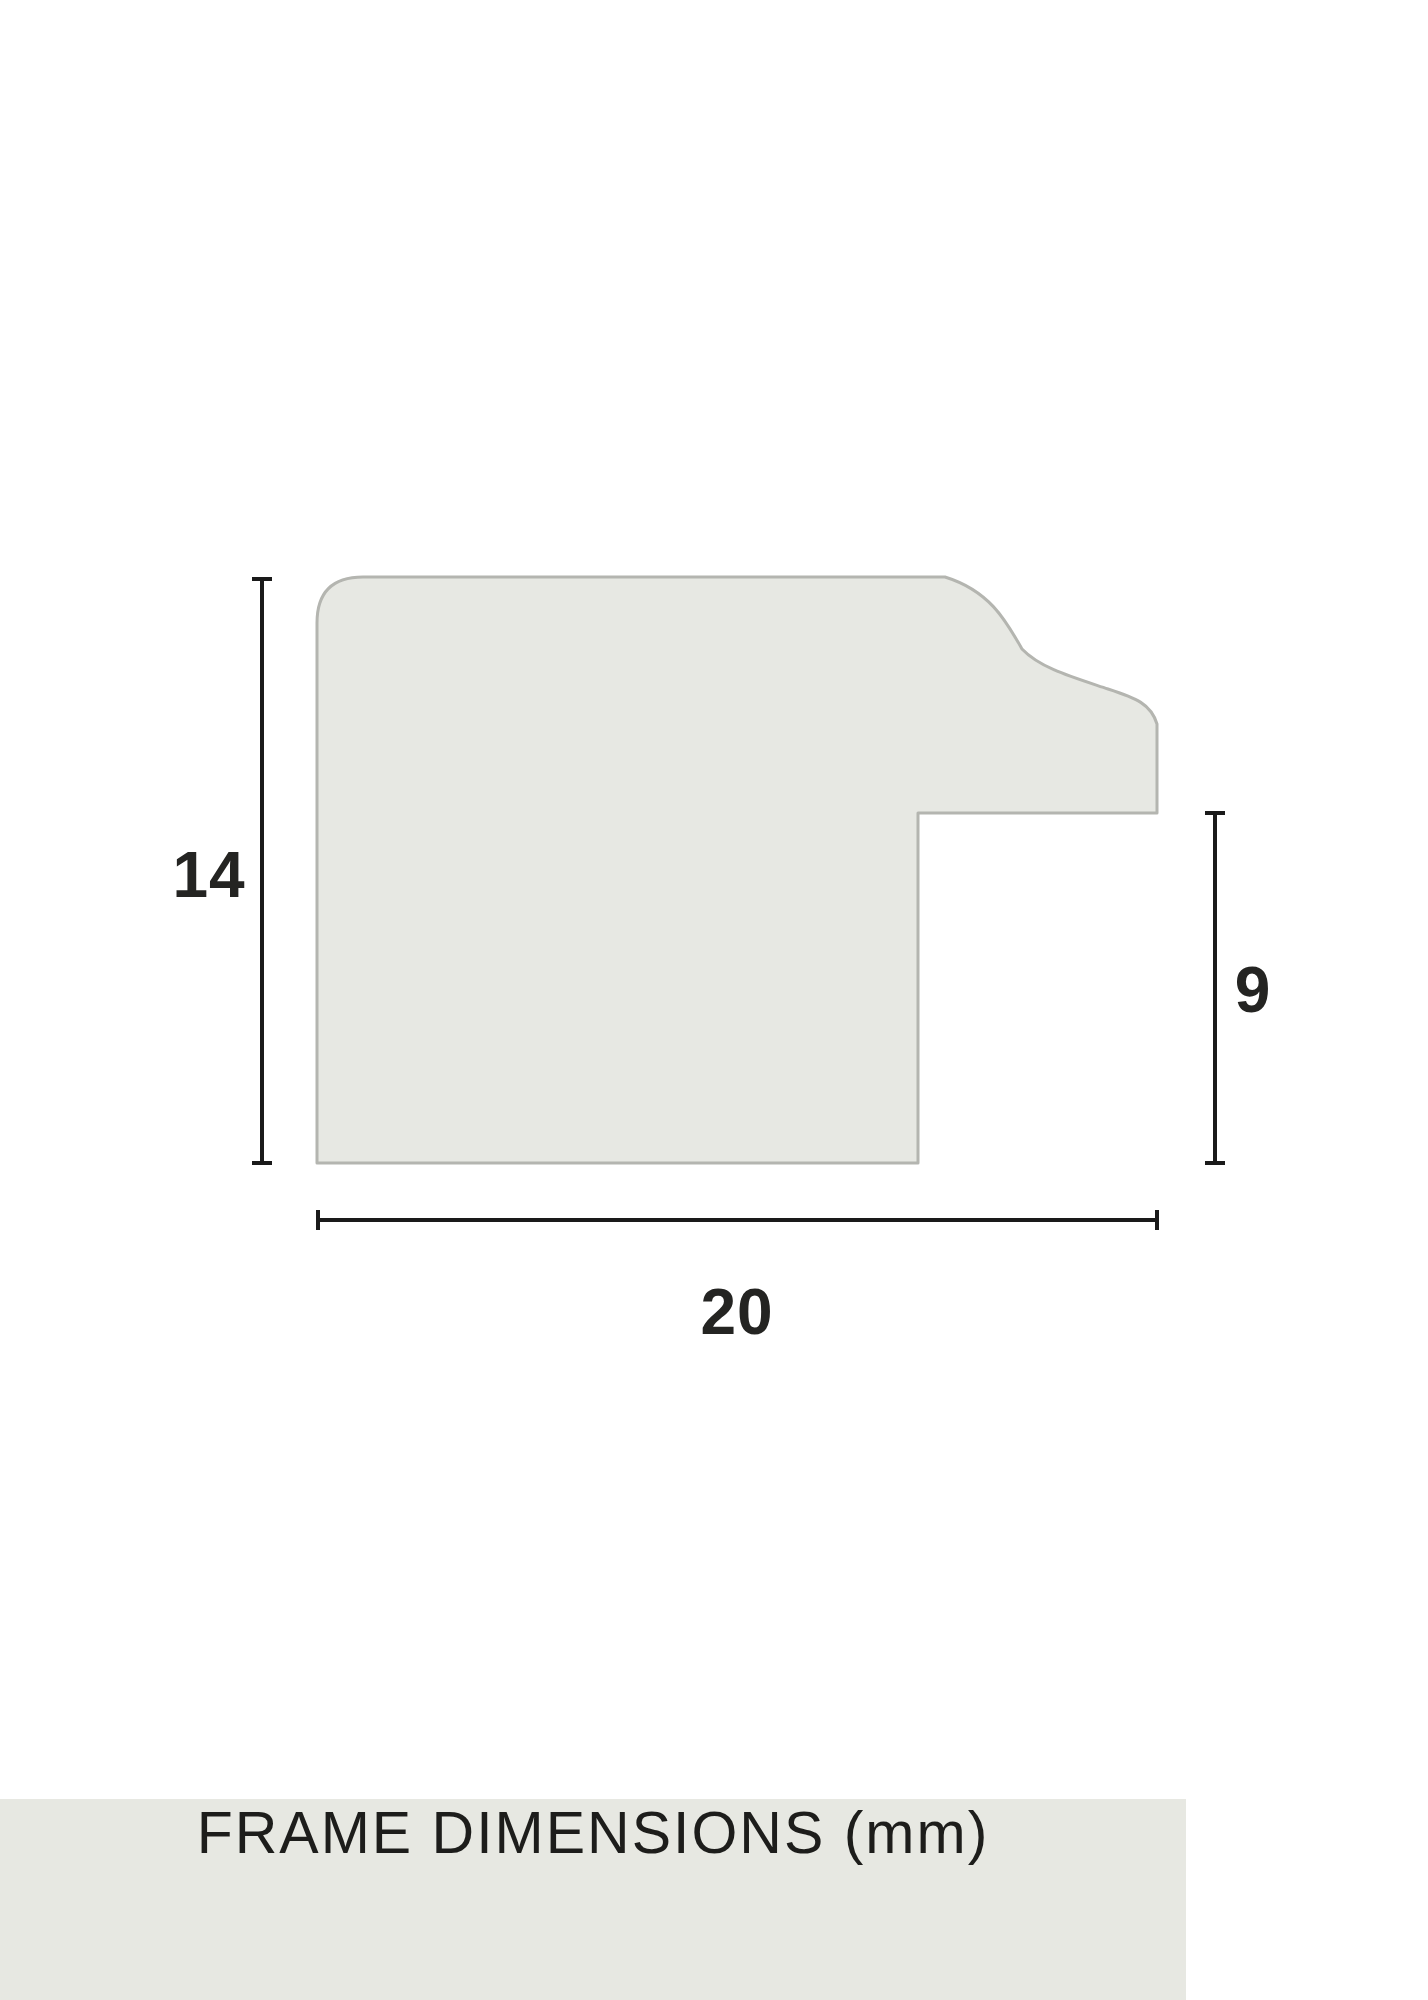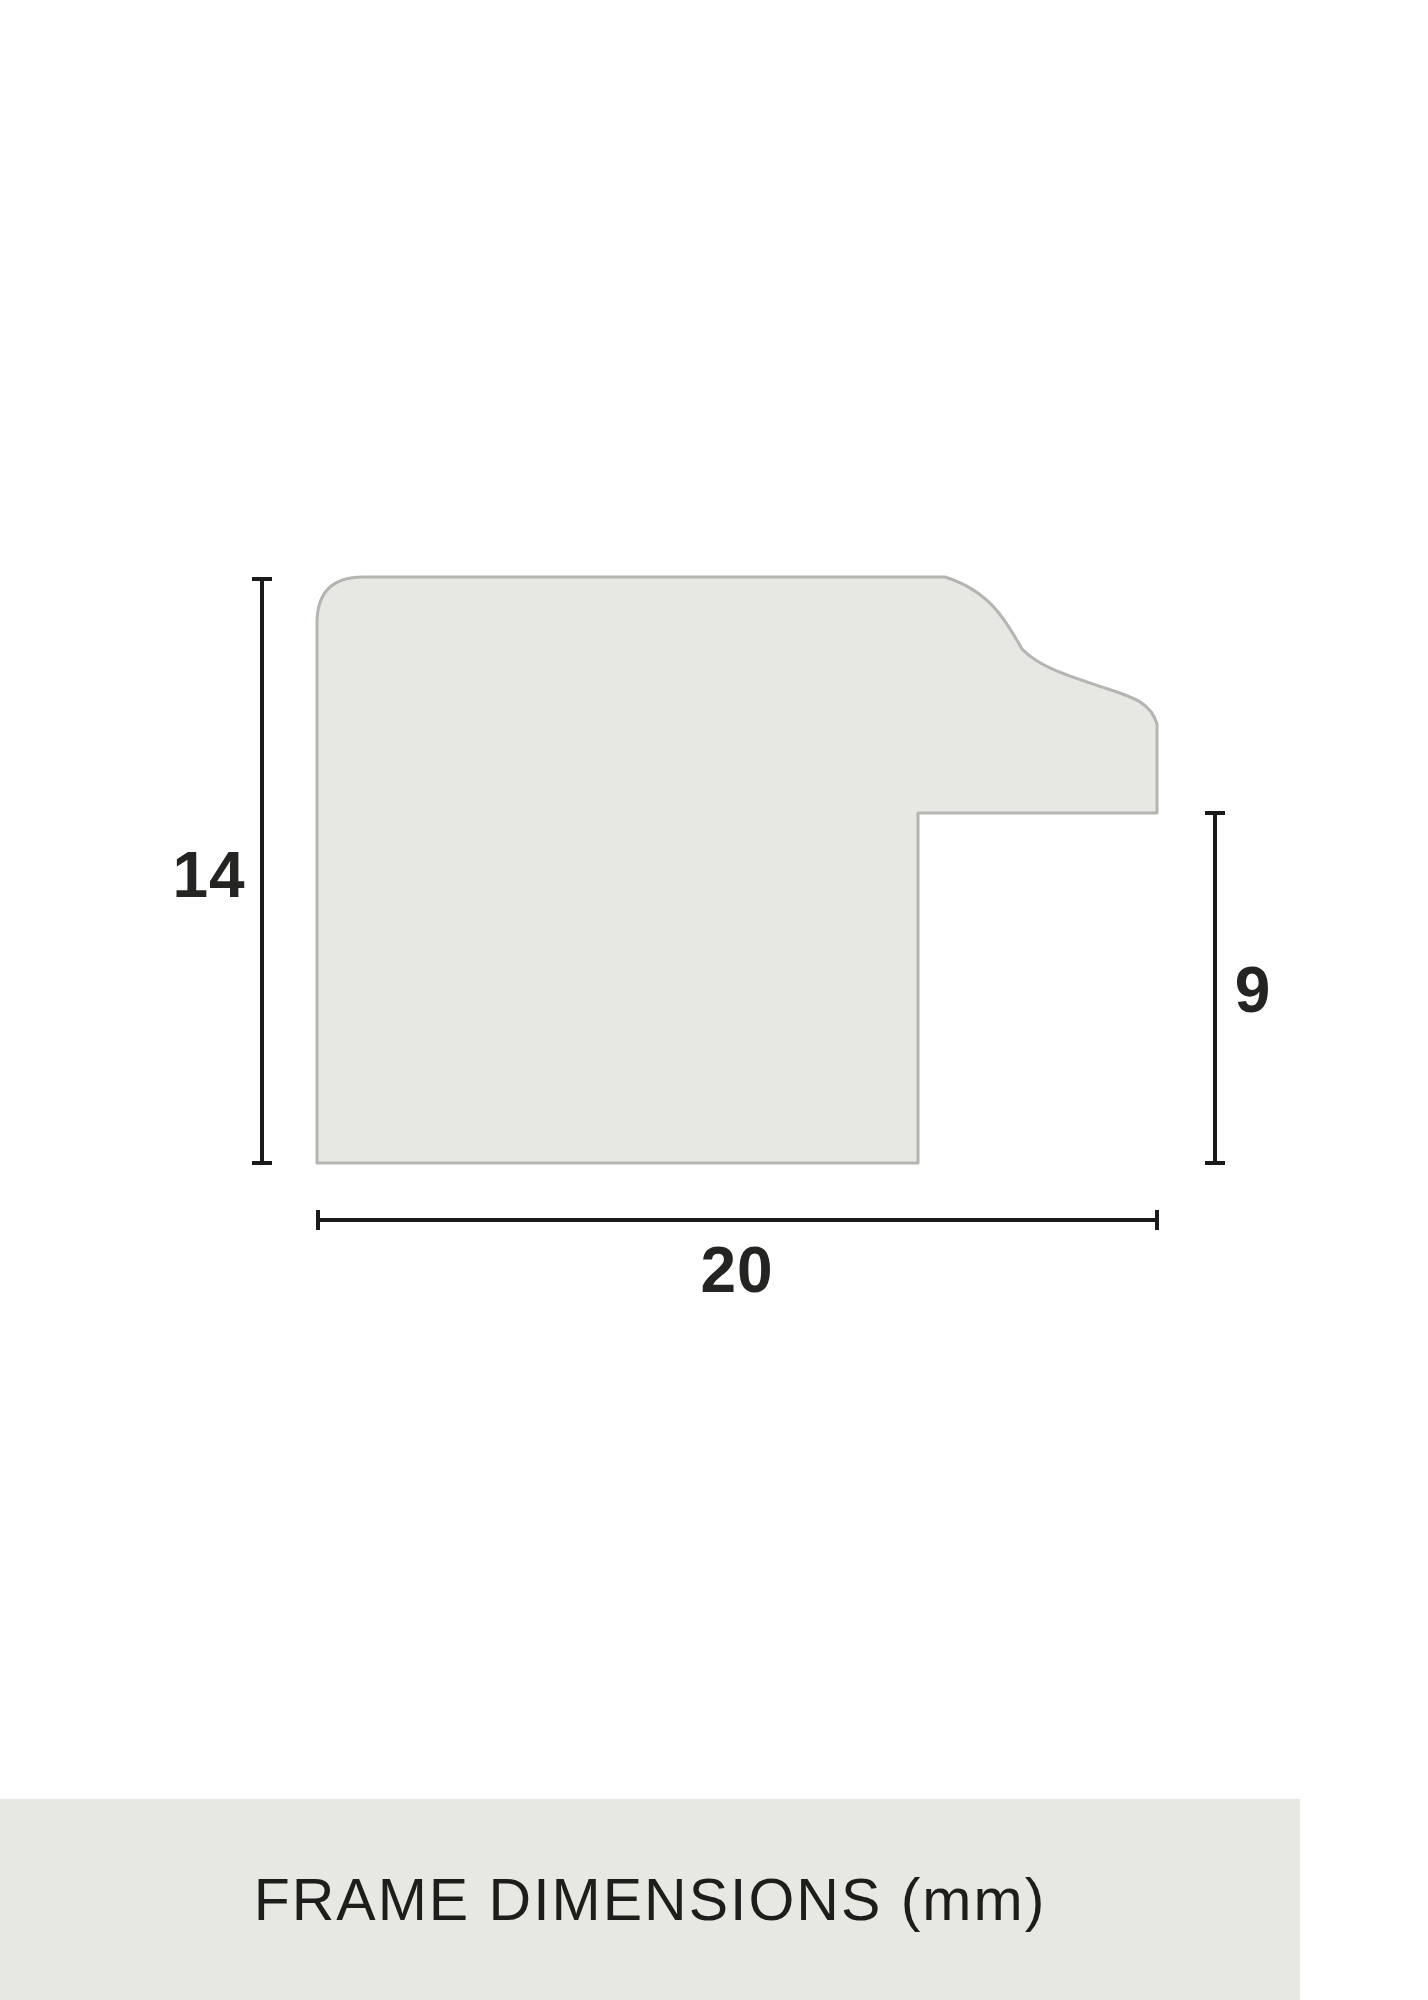--- a/index.html
+++ b/index.html
@@ -43,29 +43,28 @@
     position:absolute;
     transform:translate(-50%,-50%);
     color:var(--label-text);
     font-size:64px;
     font-weight:bold;
     letter-spacing:1px;
     line-height:1;
     white-space:nowrap;
   }
   .label-height{left:209px;top:875px;}
-  .label-width{left:737px;top:1270px;}
+  .label-width{left:737px;top:1312px;}
   .label-rebate{left:1253px;top:990px;}
   .banner{
     position:absolute;
     left:0;top:1799px;
-    width:1300px;height:201px;
+    width:1186px;height:201px;
     background:var(--banner-bg);
     display:flex;
-    align-items:center;
     justify-content:center;
   }
   .banner-text{
     color:var(--banner-text);
     font-size:59px;
     font-weight:400;
     letter-spacing:2px;
     white-space:nowrap;
   }
 </style>

